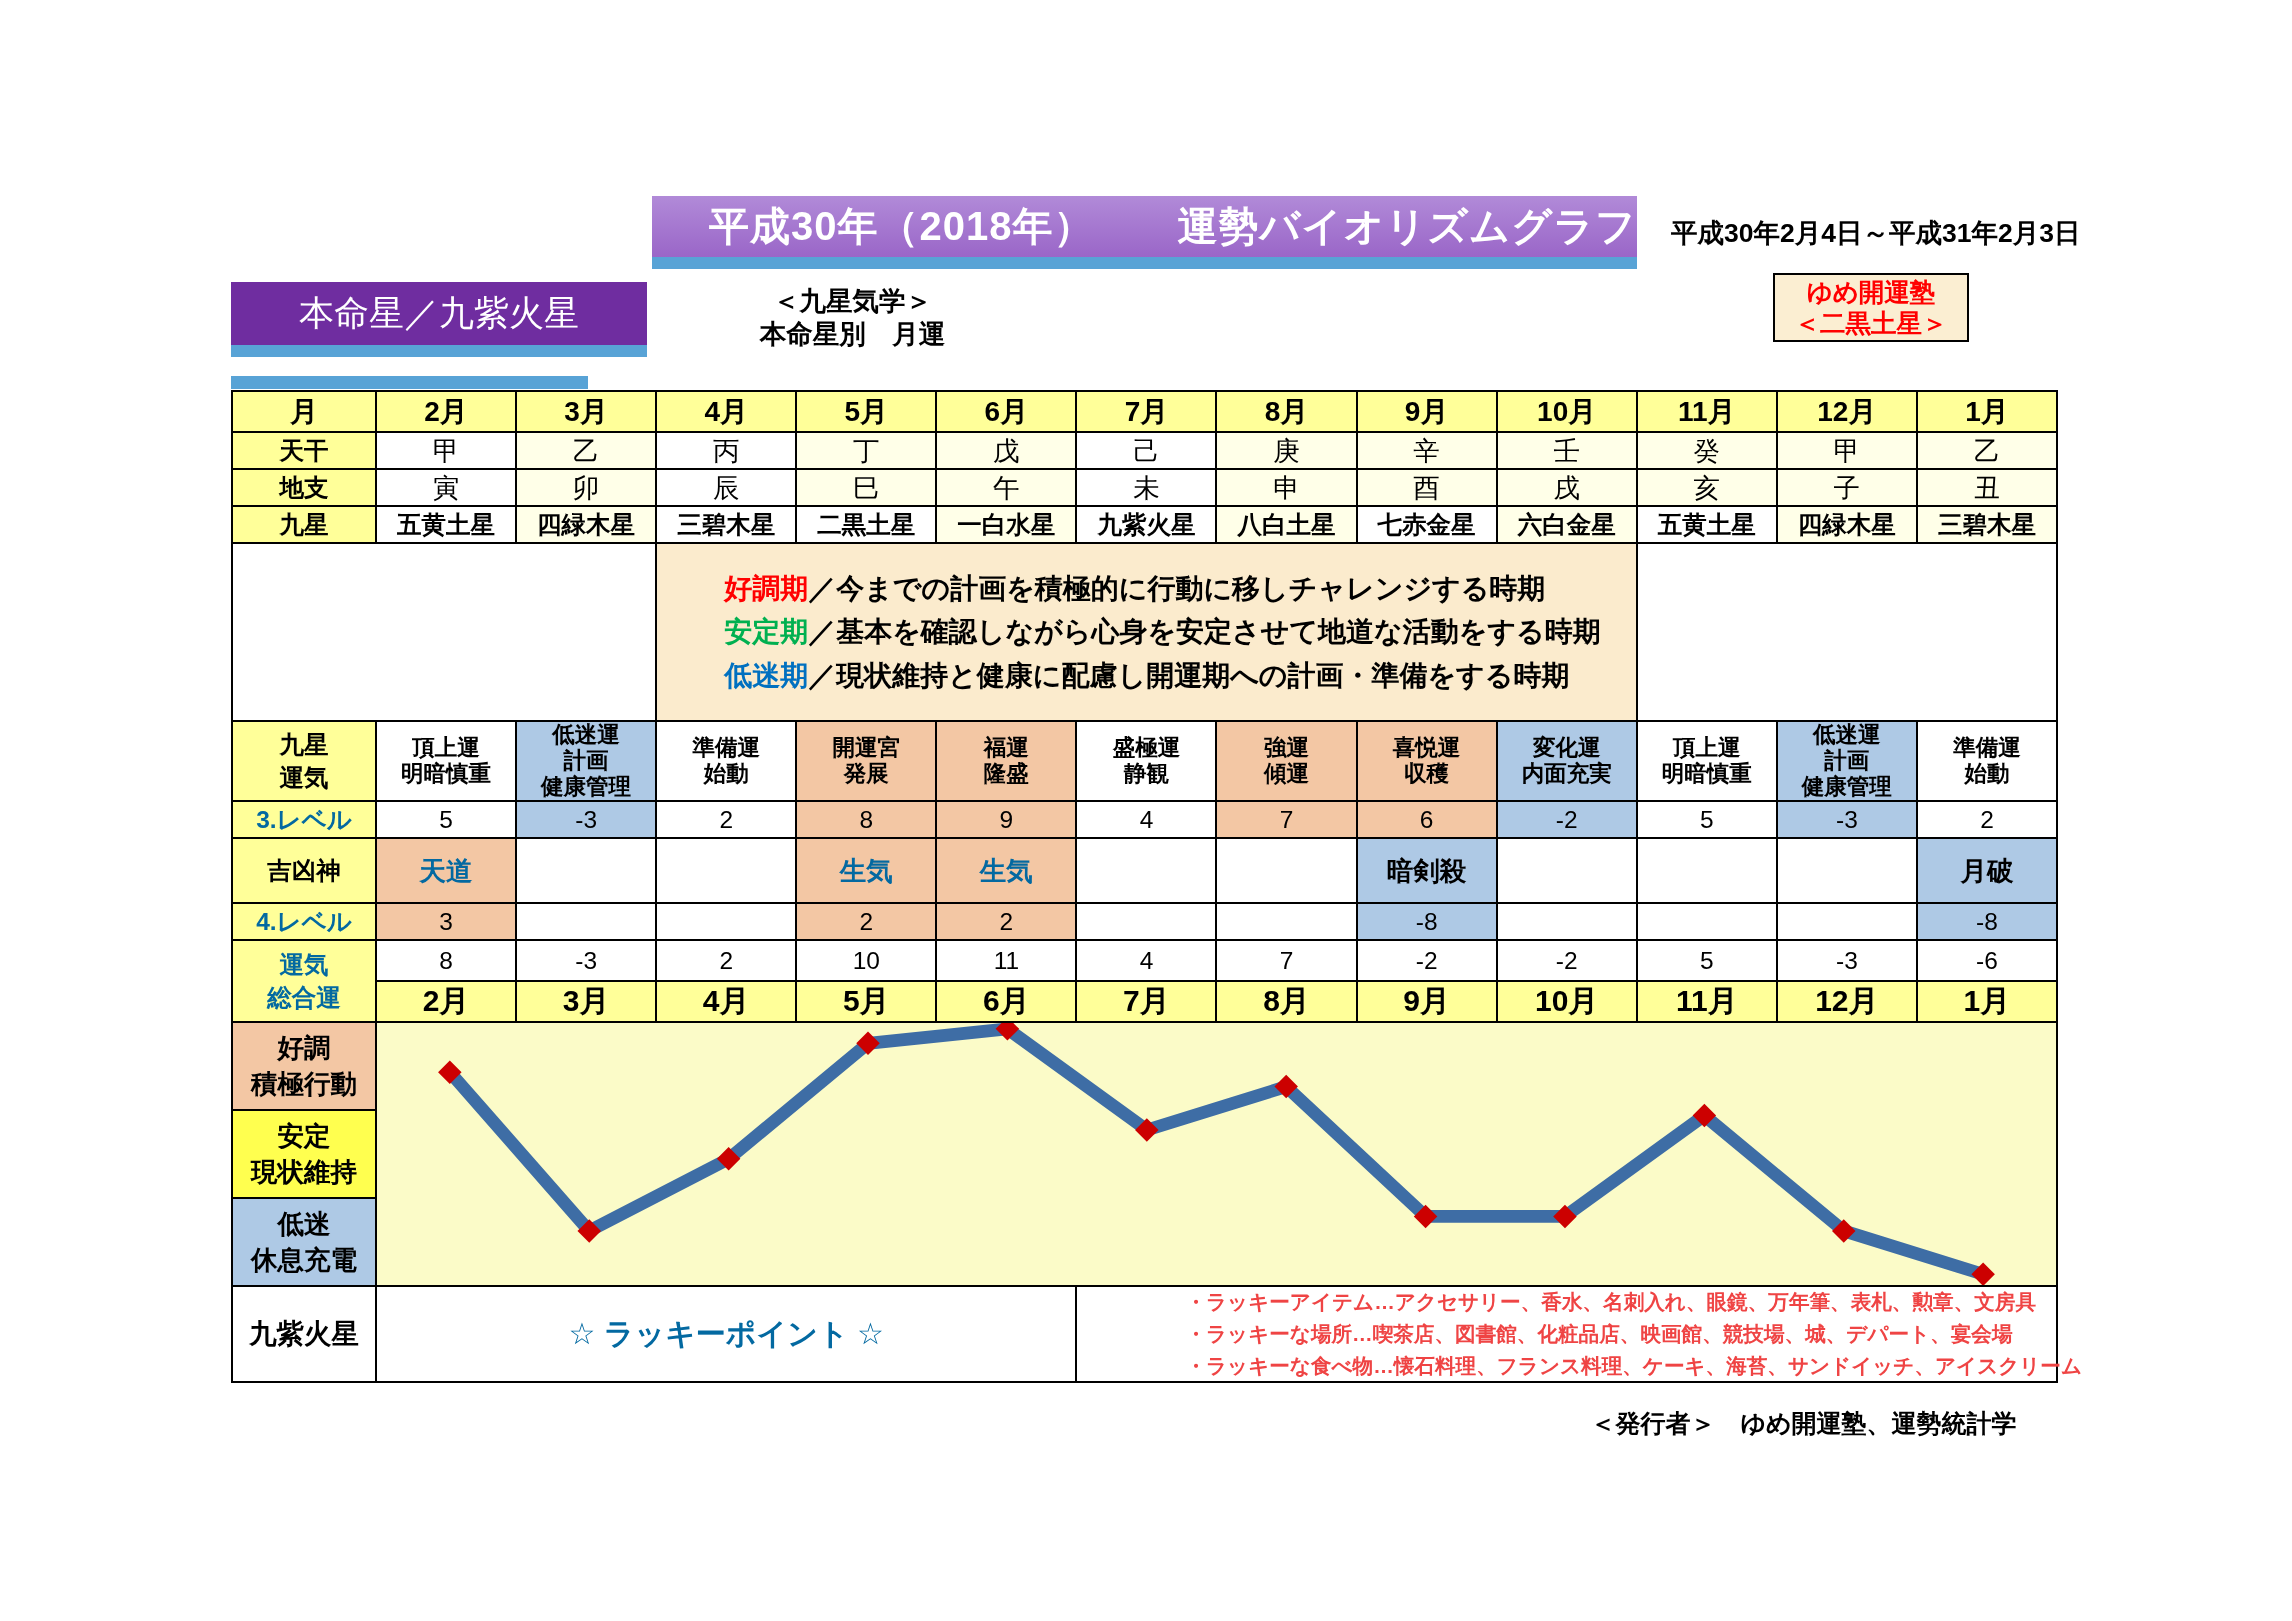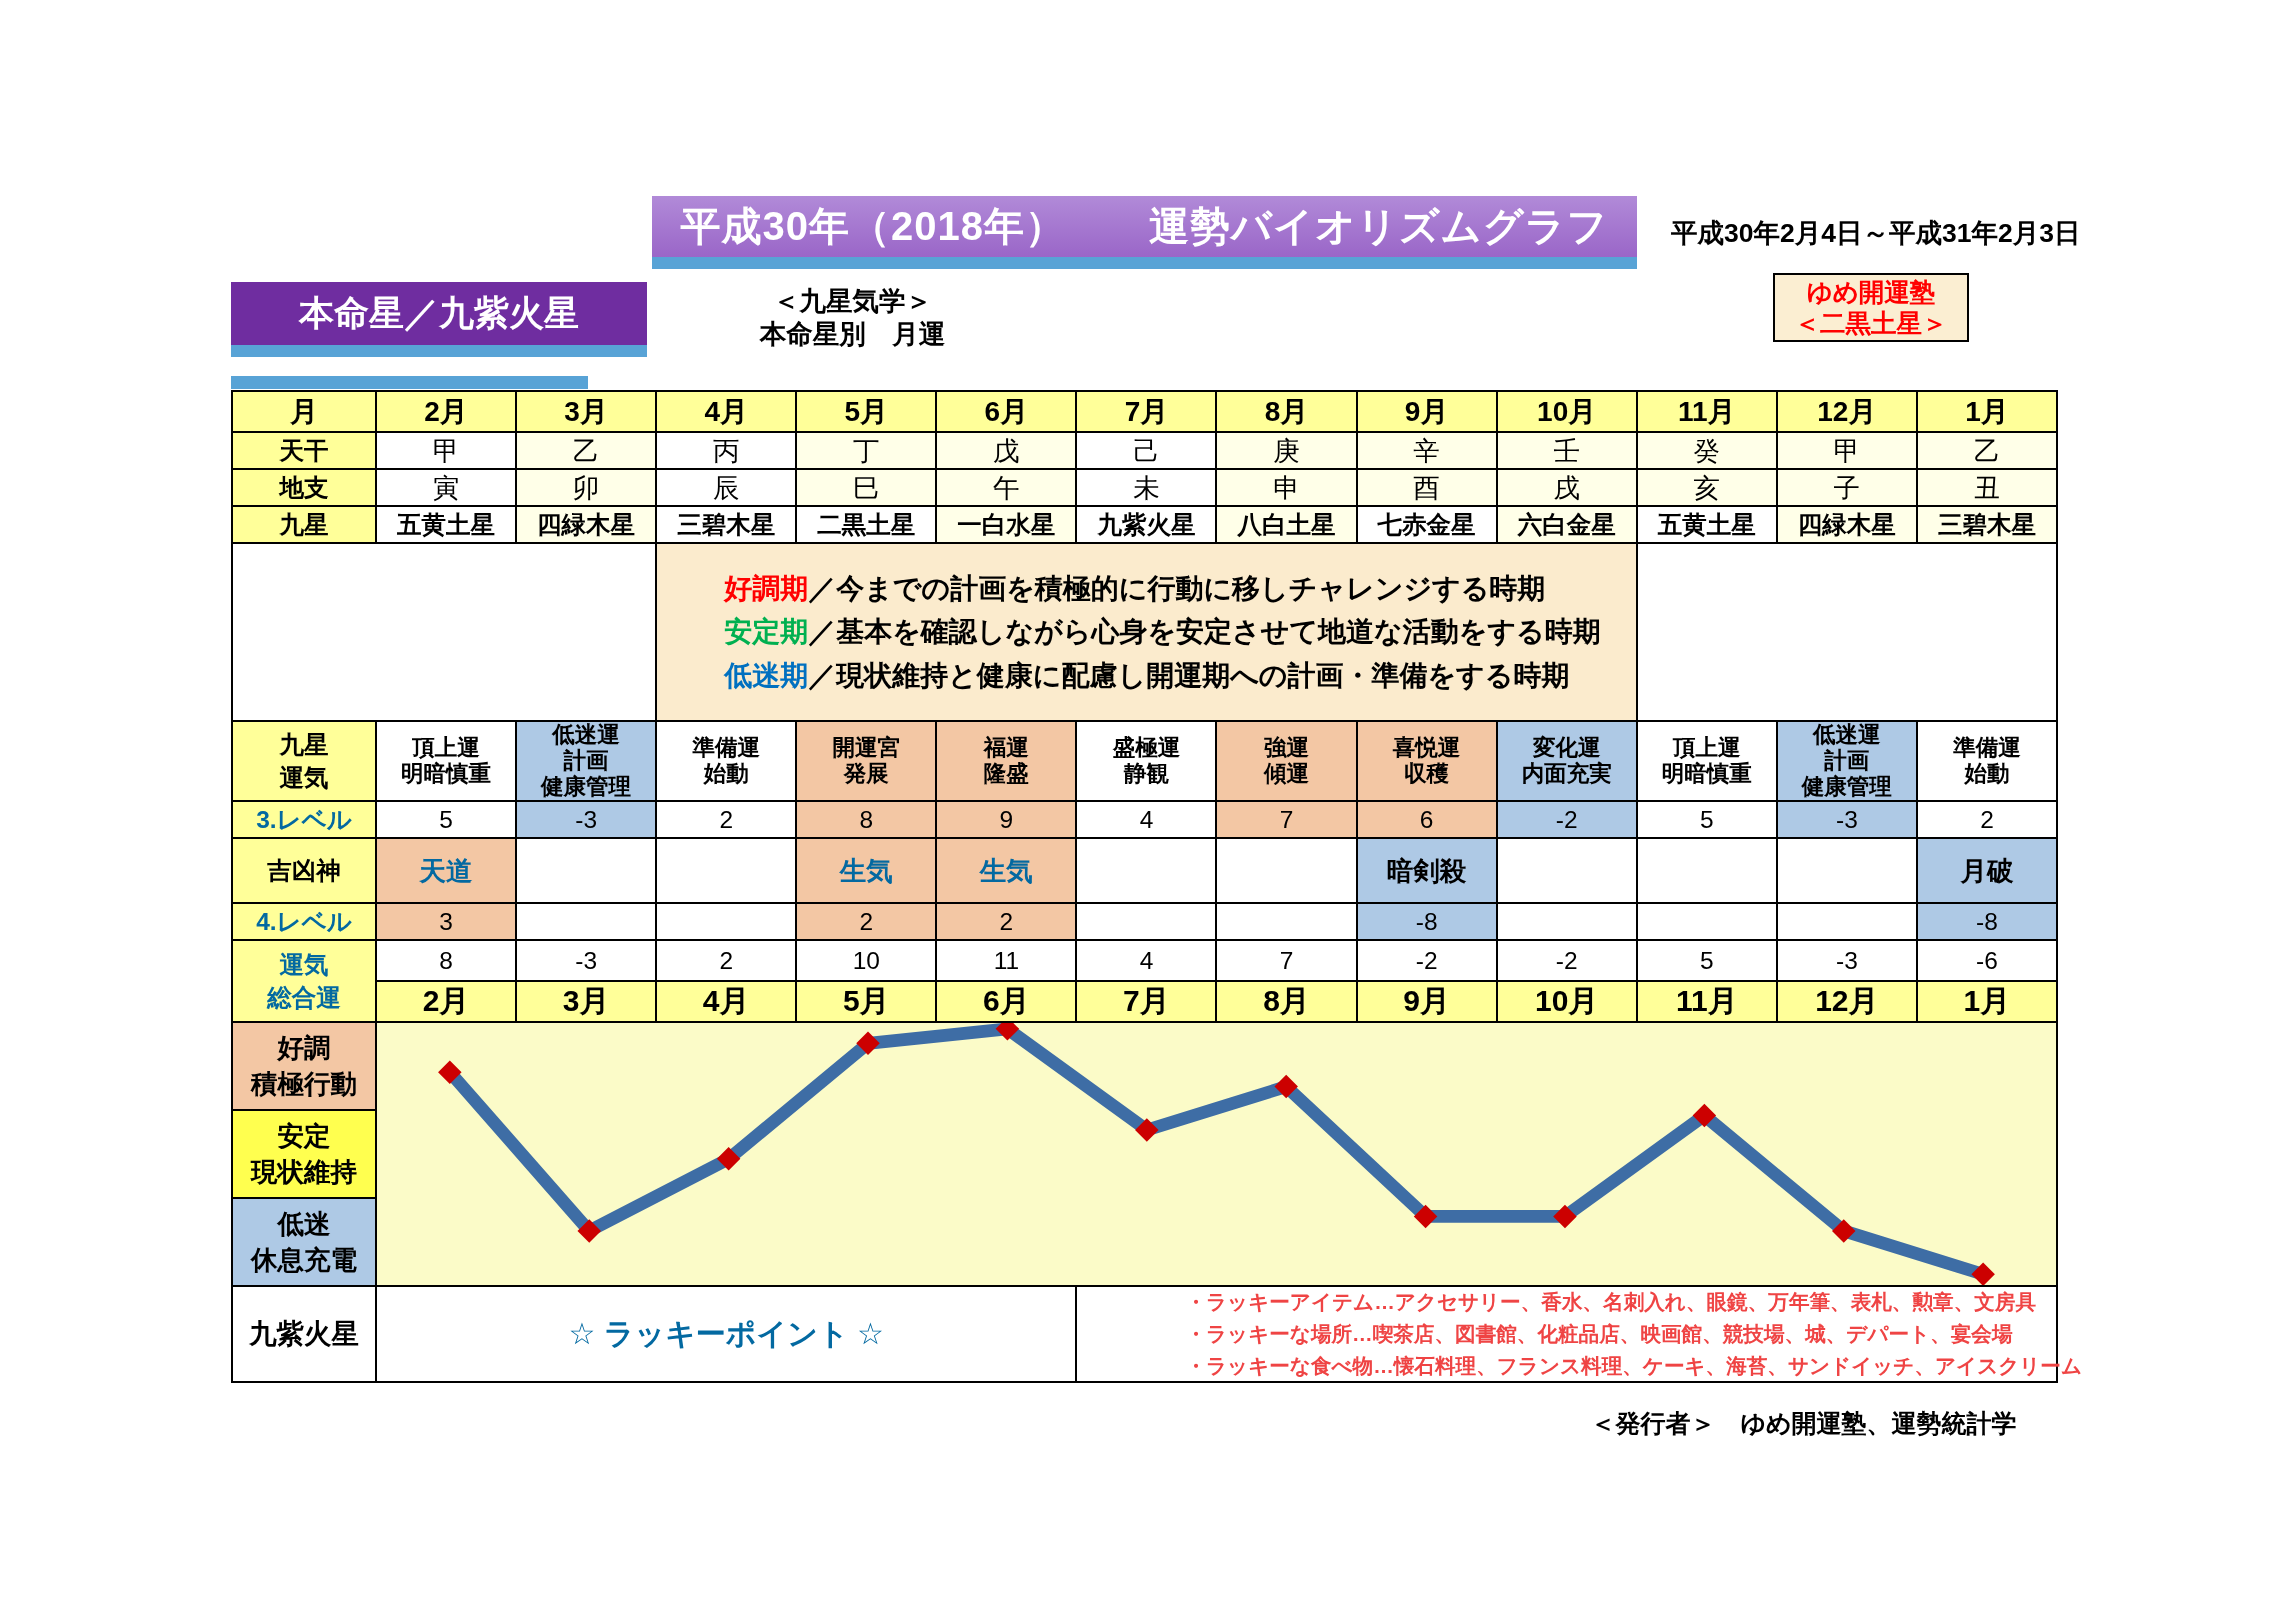--- a/index.html
+++ b/index.html
@@ -1,26 +1,26 @@
 <!DOCTYPE html>
 <html><head>
 <meta charset="utf-8">
 <style>
   html,body{margin:0;padding:0;background:#fff;}
   body{font-family:"Liberation Sans","DejaVu Sans",sans-serif;}
   #canvas{position:relative;width:2293px;height:1621px;background:#fff;overflow:hidden;}
 
   
   .title-banner{position:absolute;left:652px;top:196px;width:985px;height:61px;
-    background:linear-gradient(#b18ad8,#9a66c8);display:flex;align-items:center;justify-content:center;gap:83px;
+    background:linear-gradient(#b18ad8,#9a66c8);display:flex;align-items:center;justify-content:flex-end;gap:83px;
     color:#fff;font-size:40px;font-weight:bold;letter-spacing:1px;}
   .title-underline{position:absolute;left:652px;top:257px;width:985px;height:11.8px;background:#58a3d6;}
   .date-range{position:absolute;left:1671px;top:215px;width:421px;font-size:26.5px;font-weight:bold;color:#000;}
   .honmei-banner{position:absolute;left:231px;top:282px;width:416px;height:63px;background:#6f2da0;
-    display:flex;align-items:center;justify-content:center;color:#fff;font-size:35px;font-weight:bold;}
+    display:flex;align-items:center;justify-content:center;color:#fff;font-size:35px;font-weight:normal;}
   .honmei-underline{position:absolute;left:231px;top:345px;width:416px;height:11.8px;background:#58a3d6;}
   .blue-bar2{position:absolute;left:231px;top:376px;width:357px;height:12.7px;background:#58a3d6;}
   .school{position:absolute;left:686px;top:285px;width:333px;text-align:center;
     font-size:26.5px;font-weight:bold;color:#000;line-height:1.25;}
   .publisher-box{position:absolute;left:1773px;top:273px;width:196px;height:69px;background:#fbeed2;
     border:2.9px solid #000;box-sizing:border-box;display:flex;flex-direction:column;align-items:center;justify-content:center;
     color:#f00;font-size:25.5px;font-weight:bold;line-height:1.2;}
 
   
   .ftable{position:absolute;left:231px;top:390px;width:1827px;box-sizing:border-box;

